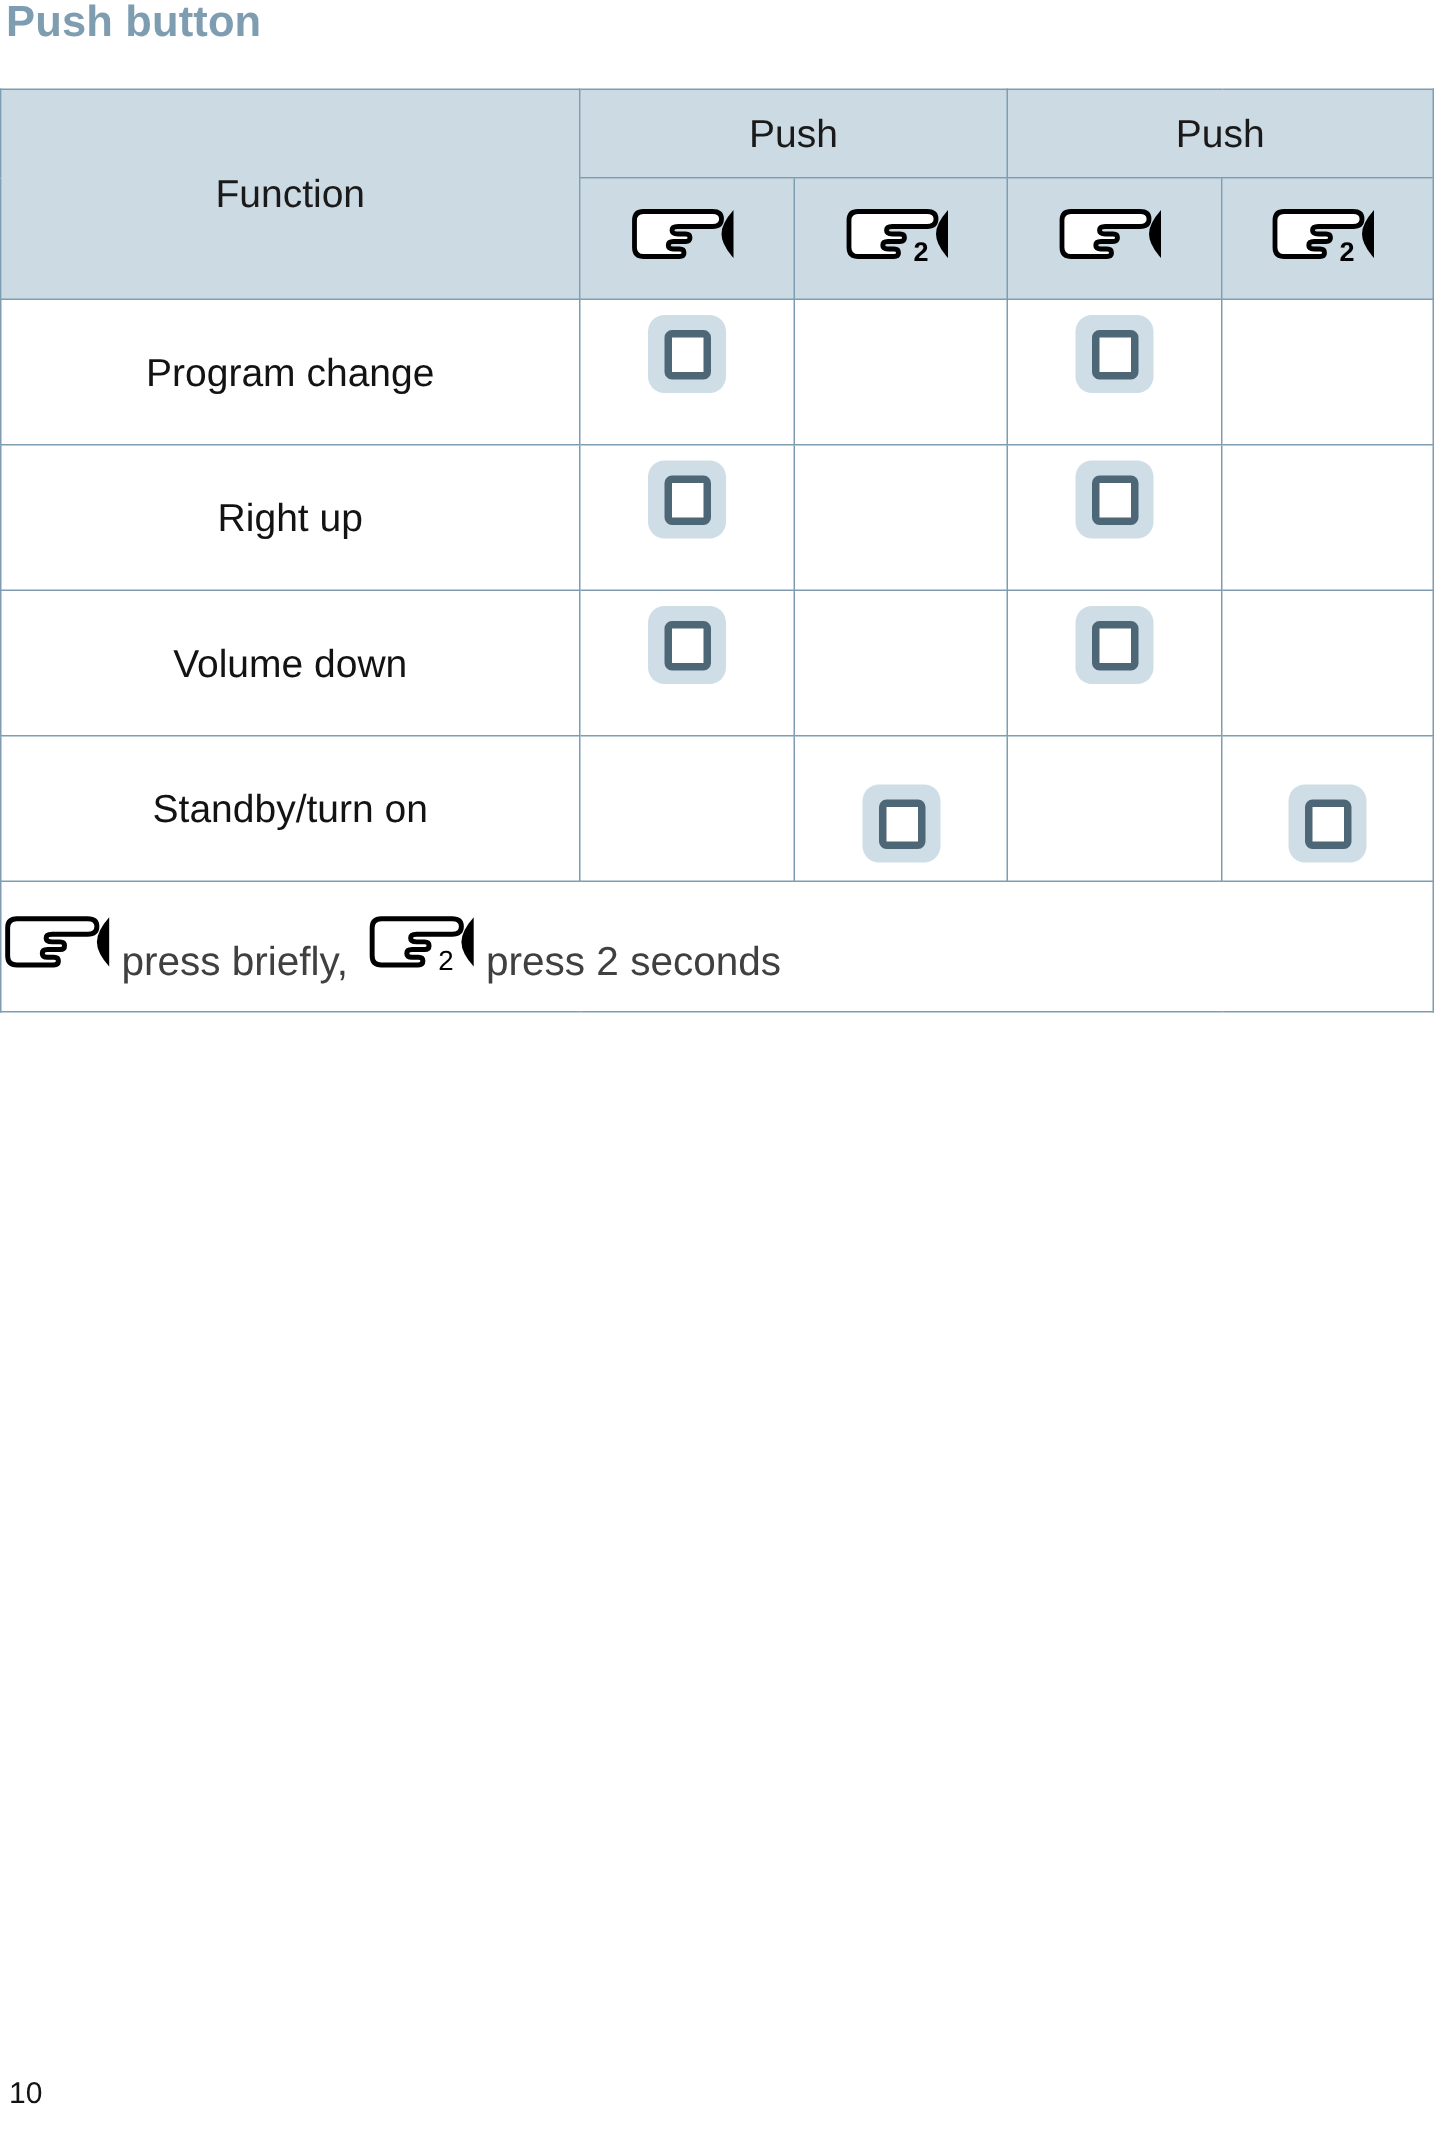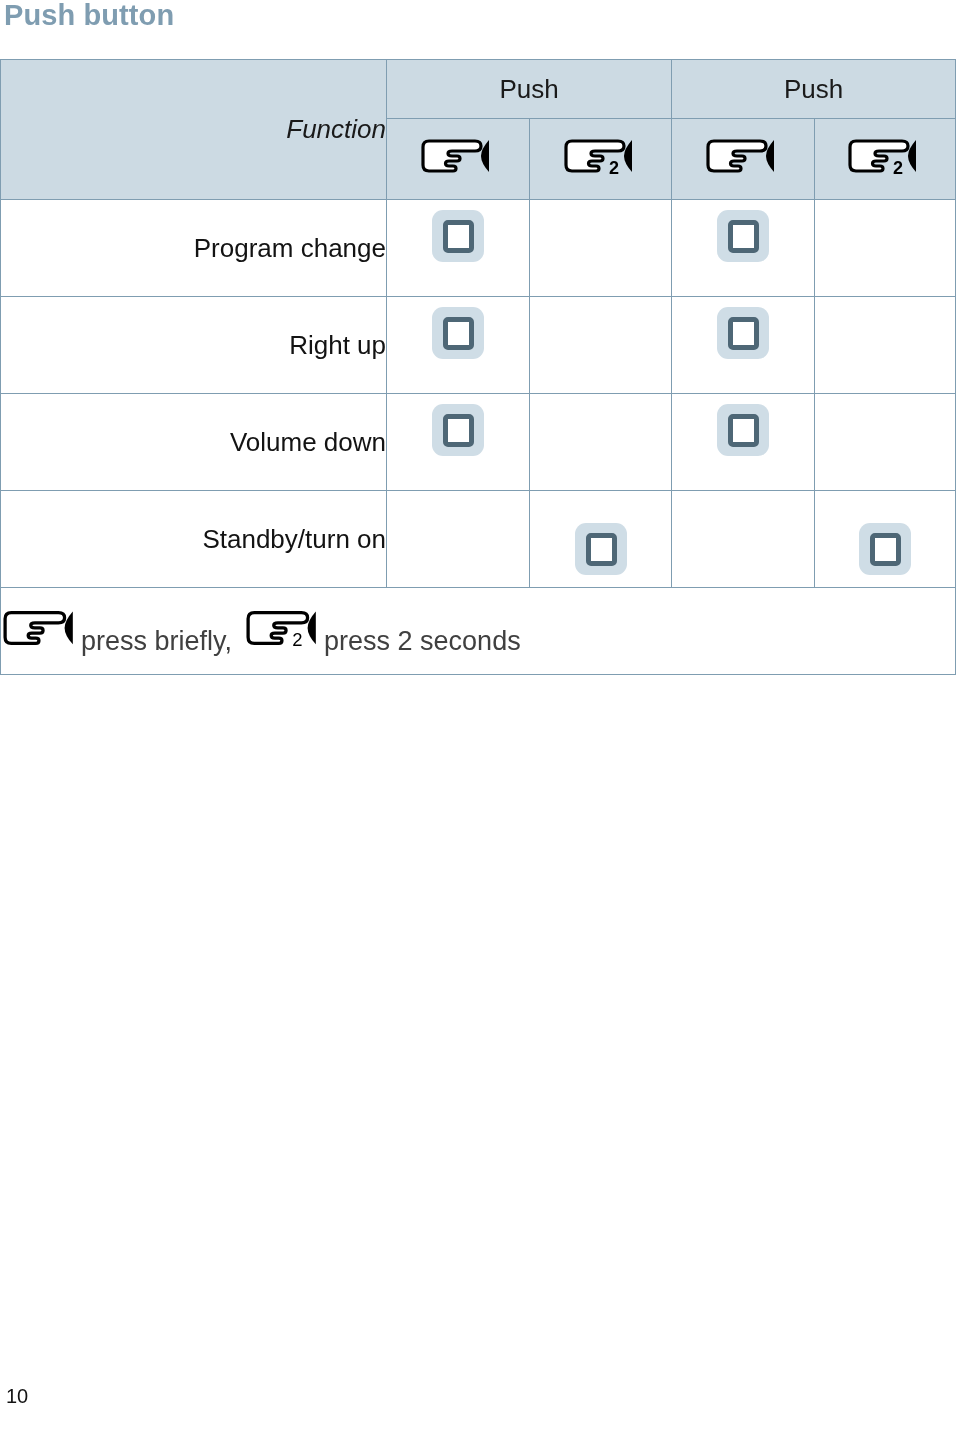--- a/index.html
+++ b/index.html
@@ -52,36 +52,35 @@
   }
   .head-cell {
     background: #ccdae3;
     font-weight: normal;
     font-size: 26px;
     color: #1a1a1a;
     text-align: center;
     height: 58px;
   }
   .head-cell.fn {
-    text-align: right;
+    text-align: center;
     font-size: 26px;
-    font-style: italic;
   }
   .icon-head-cell {
     background: #ccdae3;
     height: 80px;
     text-align: center;
     vertical-align: middle;
   }
 
   .fn-row-cell {
     height: 96px;
     font-size: 26px;
     color: #131313;
-    text-align: right;
+    text-align: center;
     padding-left: 16px;
   }
   .mark-cell {
     height: 96px;
     text-align: center;
     vertical-align: middle;
     position: relative;
   }
   .mark-cell .pushmark {
     position: relative;

